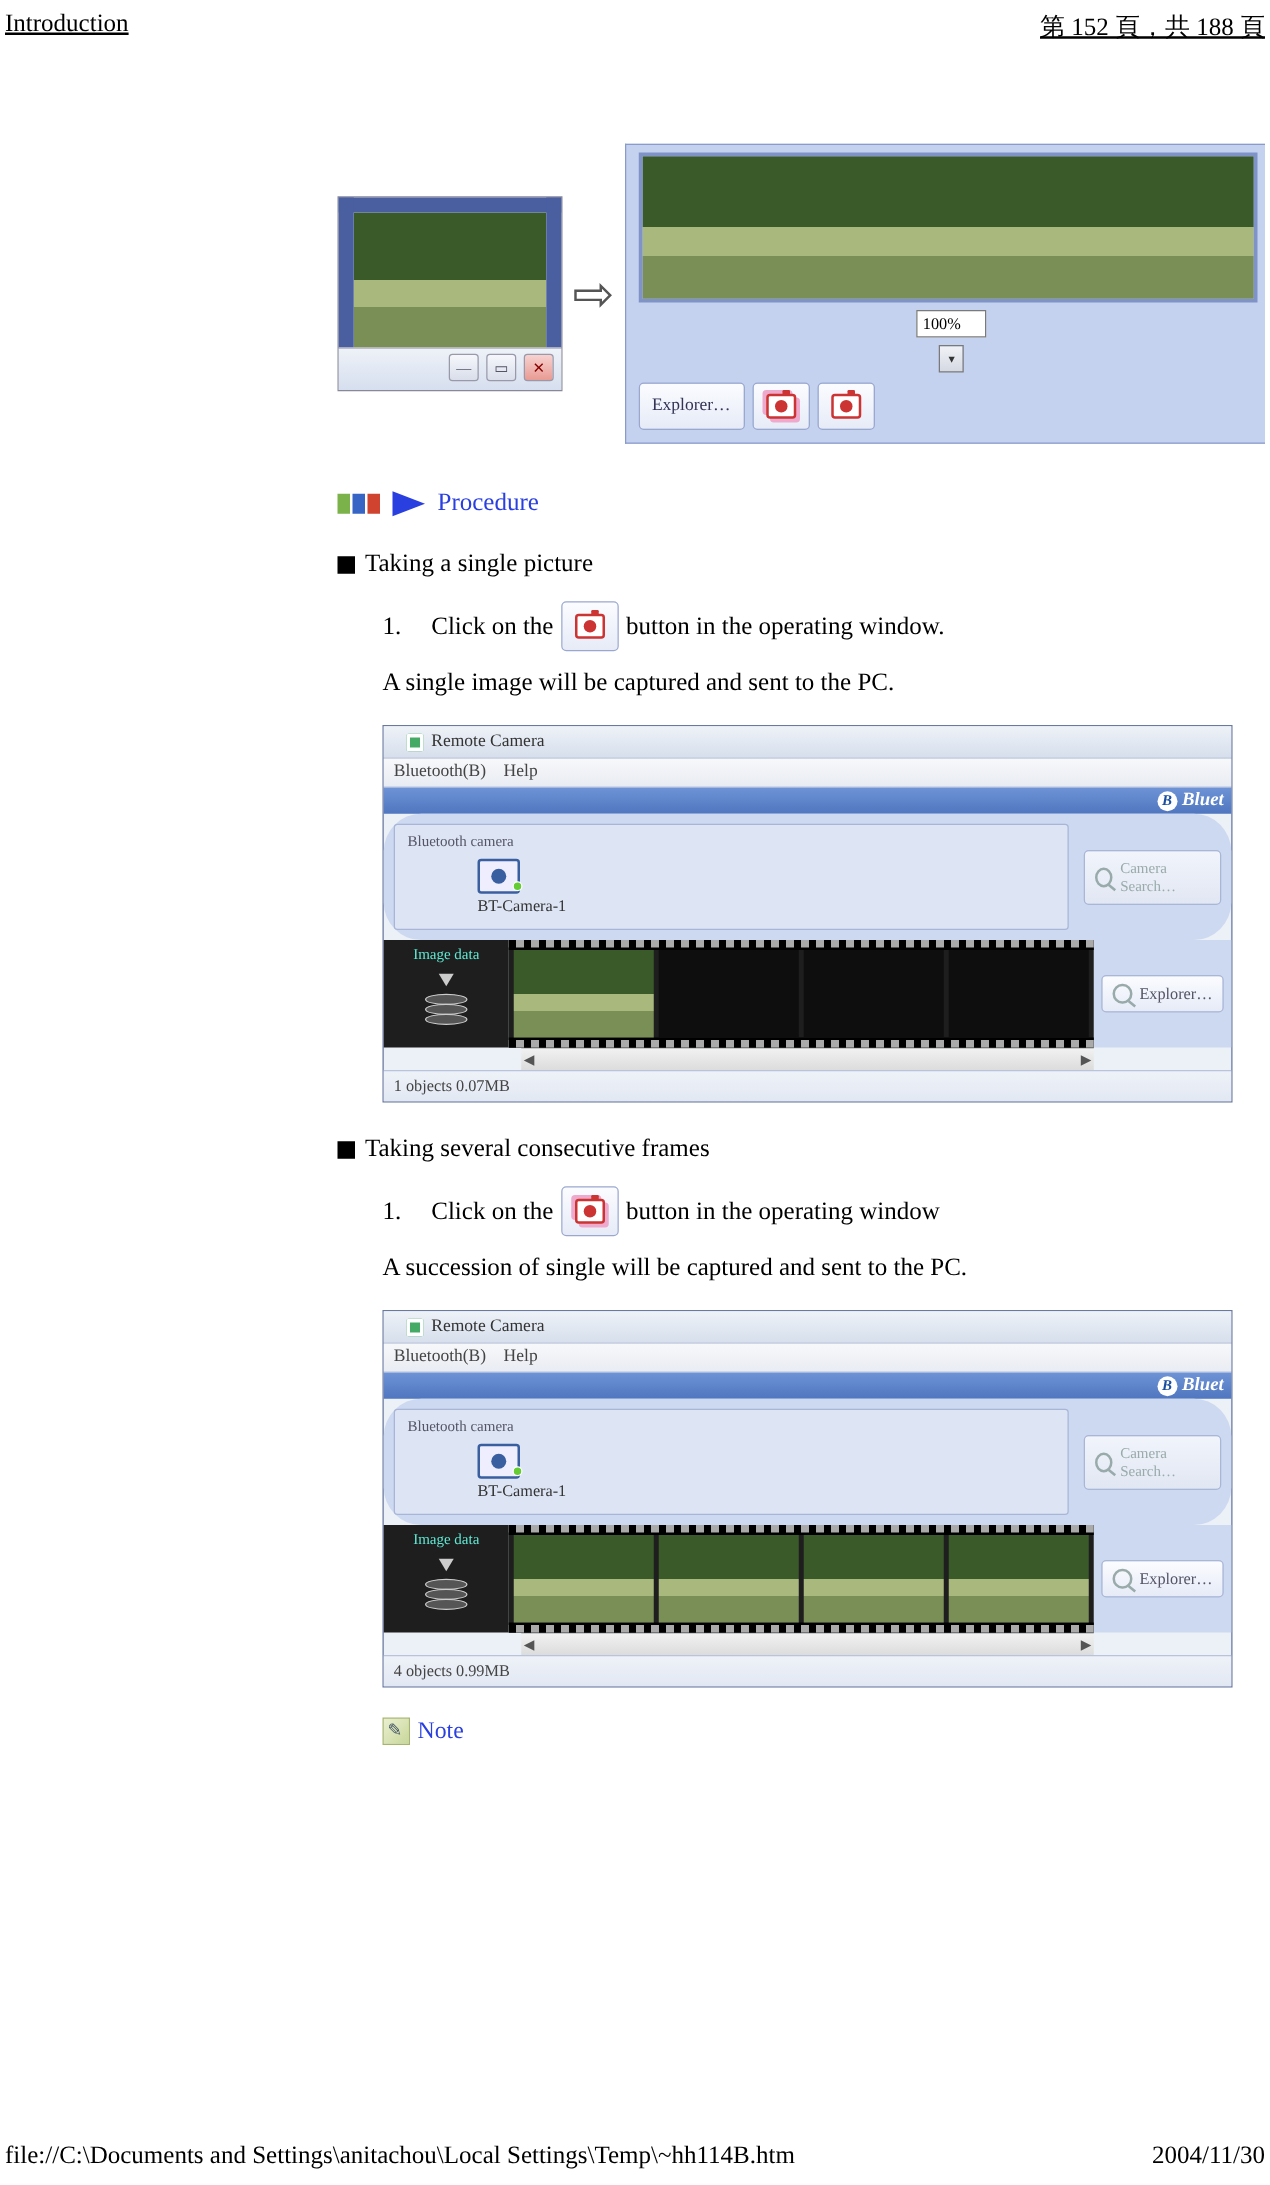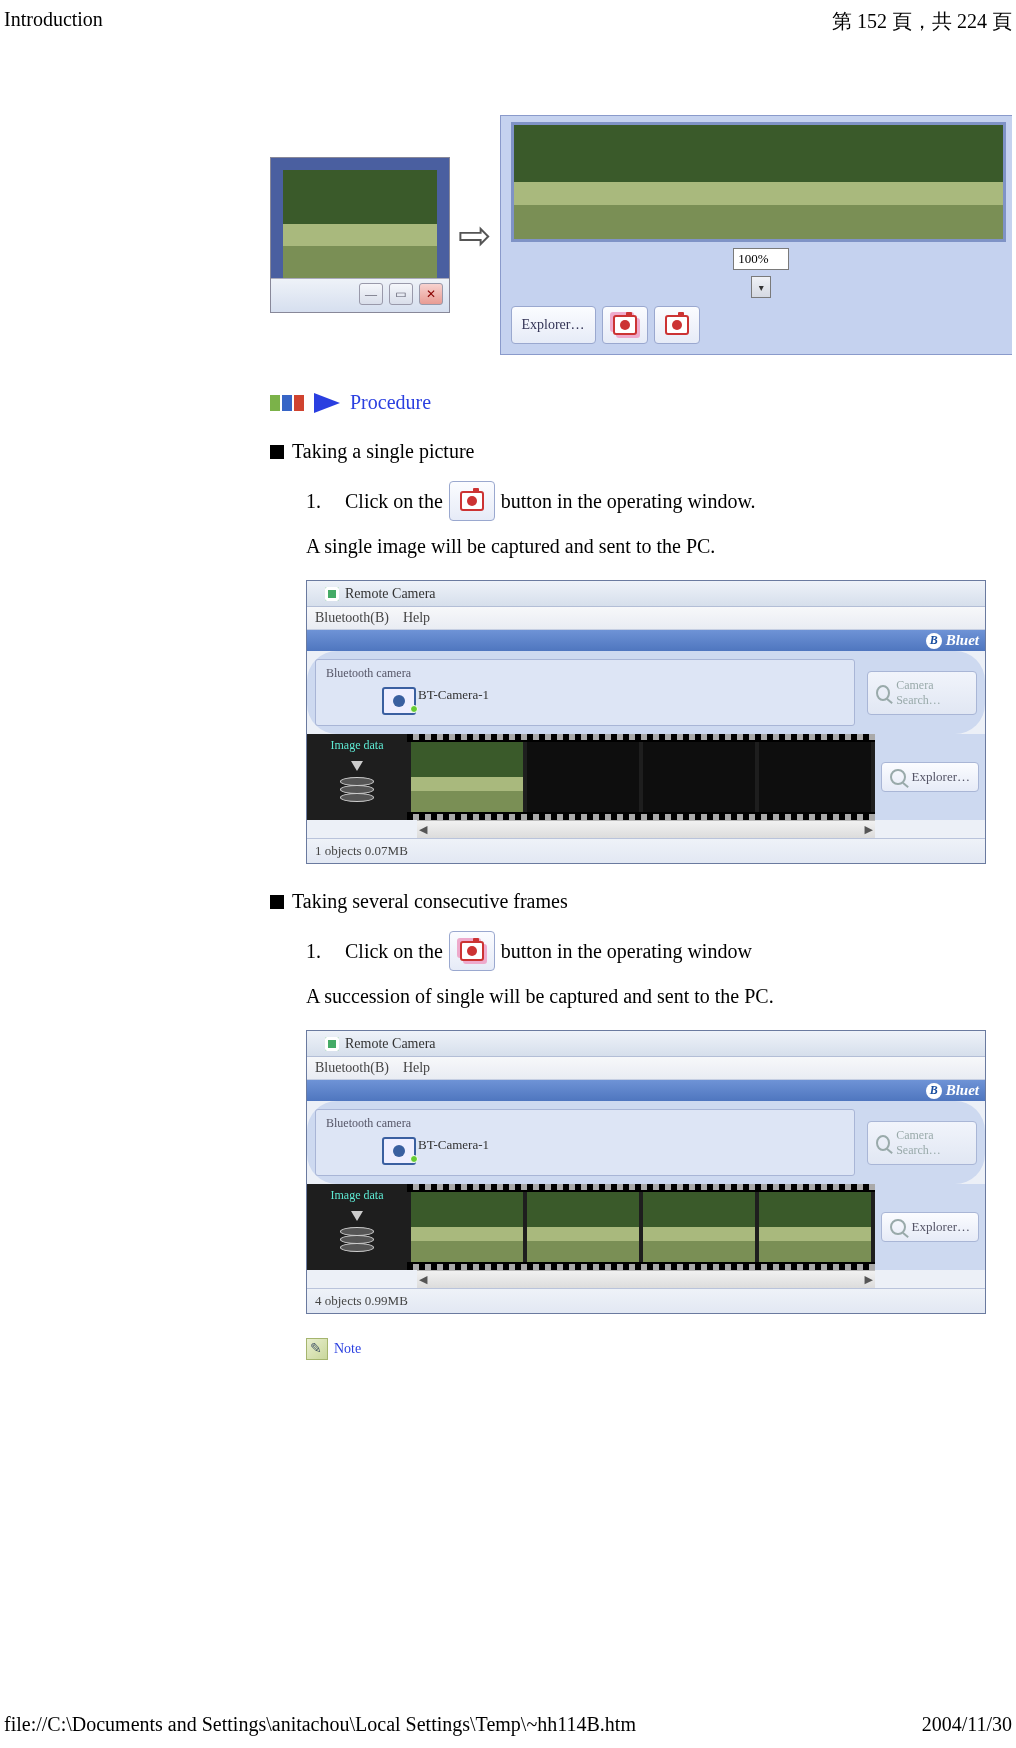--- a/index.html
+++ b/index.html
@@ -10,20 +10,21 @@
     background: #fff;
     width: 1016px;
     height: 1748px;
     position: relative;
   }
   .header {
     display: flex;
     justify-content: space-between;
     padding: 8px 4px 0 4px;
     font-size: 20px;
+    text-decoration: underline;
   }
   .content {
     padding: 0 4px 0 270px;
   }
   .topimg-row {
     display: flex;
     align-items: center;
     gap: 8px;
     margin-top: 80px;
   }
@@ -196,21 +197,21 @@
     padding:8px;
     display:flex;gap:12px;border-radius:30px;
   }
   .rc-left {
     flex:1;
     border:1px solid #a8b5d6;border-radius:3px;
     background:#dde5f5;
     padding:6px 10px 10px 10px;
   }
   .rc-left-label { font-size:12px;color:#556;margin-bottom:6px; }
-  .rc-device { display:flex;flex-direction:row;align-items:flex-start;gap:2px;margin-left:56px; }
+  .rc-device { display:flex;flex-direction:column;align-items:flex-start;gap:2px;margin-left:56px; }
   .rc-dev-icon {
     width:34px;height:28px;border:2px solid #3a5fa0;border-radius:3px;background:#eef;
     position:relative;
   }
   .rc-dev-icon::before { content:"";position:absolute;width:12px;height:12px;border-radius:50%;background:#3a5fa0;top:6px;left:9px; }
   .rc-dev-icon::after  { content:"";position:absolute;width:6px;height:6px;border-radius:50%;background:#6c3;top:16px;right:-4px;border:1px solid #fff; }
   .rc-dev-label { font-size:13px;color:#333; }
   .rc-right { width:110px;display:flex;align-items:center; }
   .rc-search-btn {
     width:100%;
@@ -259,21 +260,21 @@
     display:flex;justify-content:space-between;align-items:center;padding:0 2px;font-size:11px;color:#555;
   }
   .rc-status {
     border-top:1px solid #b9c3db;background:linear-gradient(#eef2f8,#e2e8f3);
     font-size:13px;color:#444;padding:4px 8px;
   }
 
   .note-head {
     margin: 24px 0 0 36px;
     display:flex;align-items:center;gap:6px;
-    color:#2a3fe0;font-size:14px;
+    color:#2a3fe0;font-size:19px;
   }
   .note-icon {
     width:22px;height:22px;
     background:linear-gradient(135deg,#e9efcf,#c9d79b);
     border:1px solid #a5b56e;
     position:relative;
   }
   .note-icon::after {
     content:"✎";position:absolute;font-size:14px;color:#456;left:3px;top:1px;
   }
@@ -281,21 +282,21 @@
   .footer {
     position:absolute;bottom:12px;left:4px;right:4px;
     display:flex;justify-content:space-between;font-size:20px;
   }
 </style>
 </head>
 <body>
 
 <div class="header">
   <span>Introduction</span>
-  <span>第 152 頁，共 224 頁</span>
+  <span>第 152 頁，共 188 頁</span>
 </div>
 
 <div class="content">
 
   <div class="topimg-row">
     <div class="win-left">
       <div class="win-left-inner"></div>
       <div class="win-left-title">
         <div class="win-btn">—</div>
         <div class="win-btn">▭</div>

